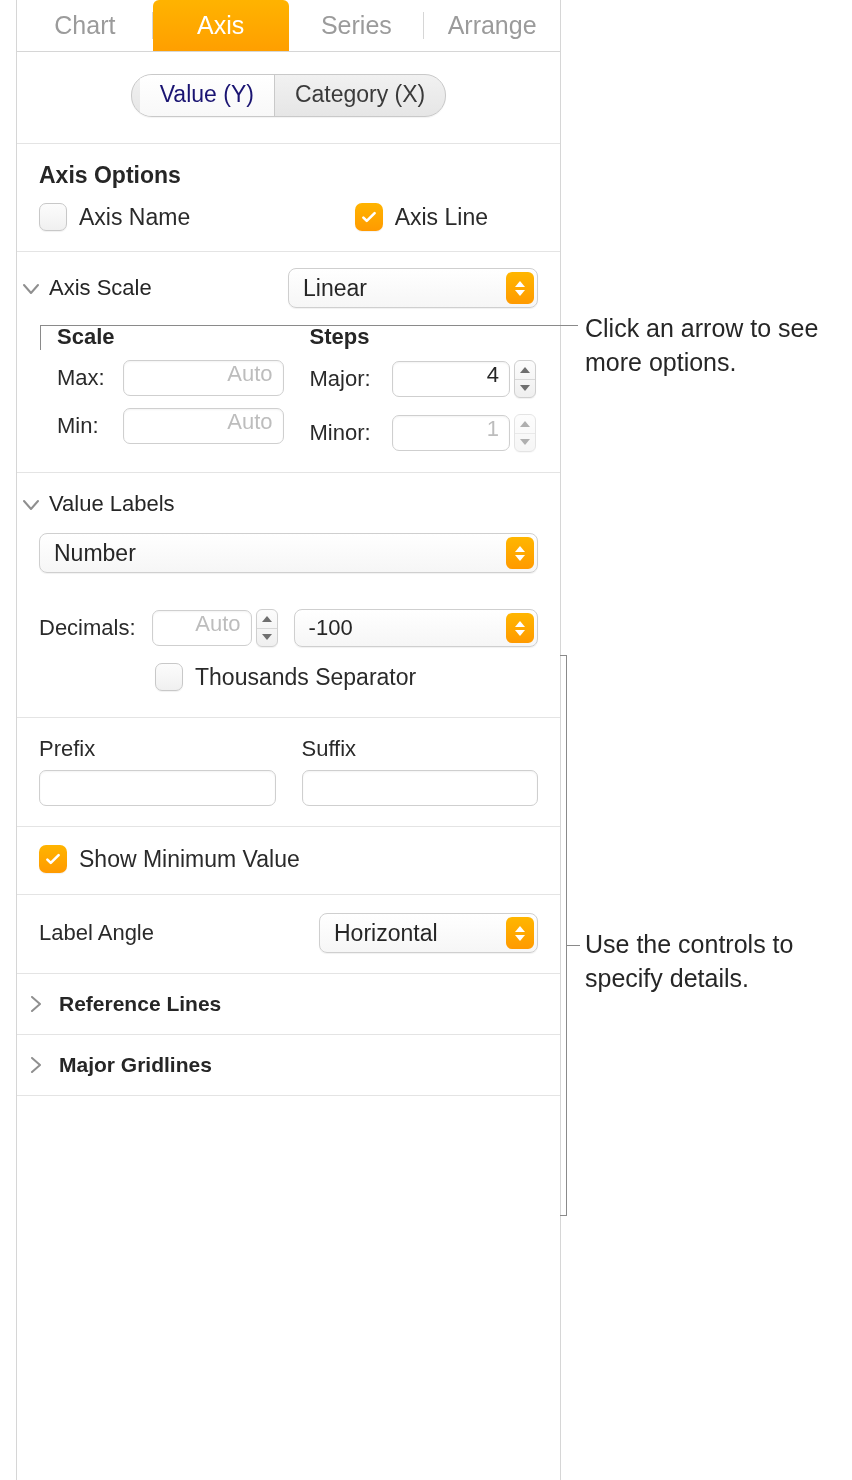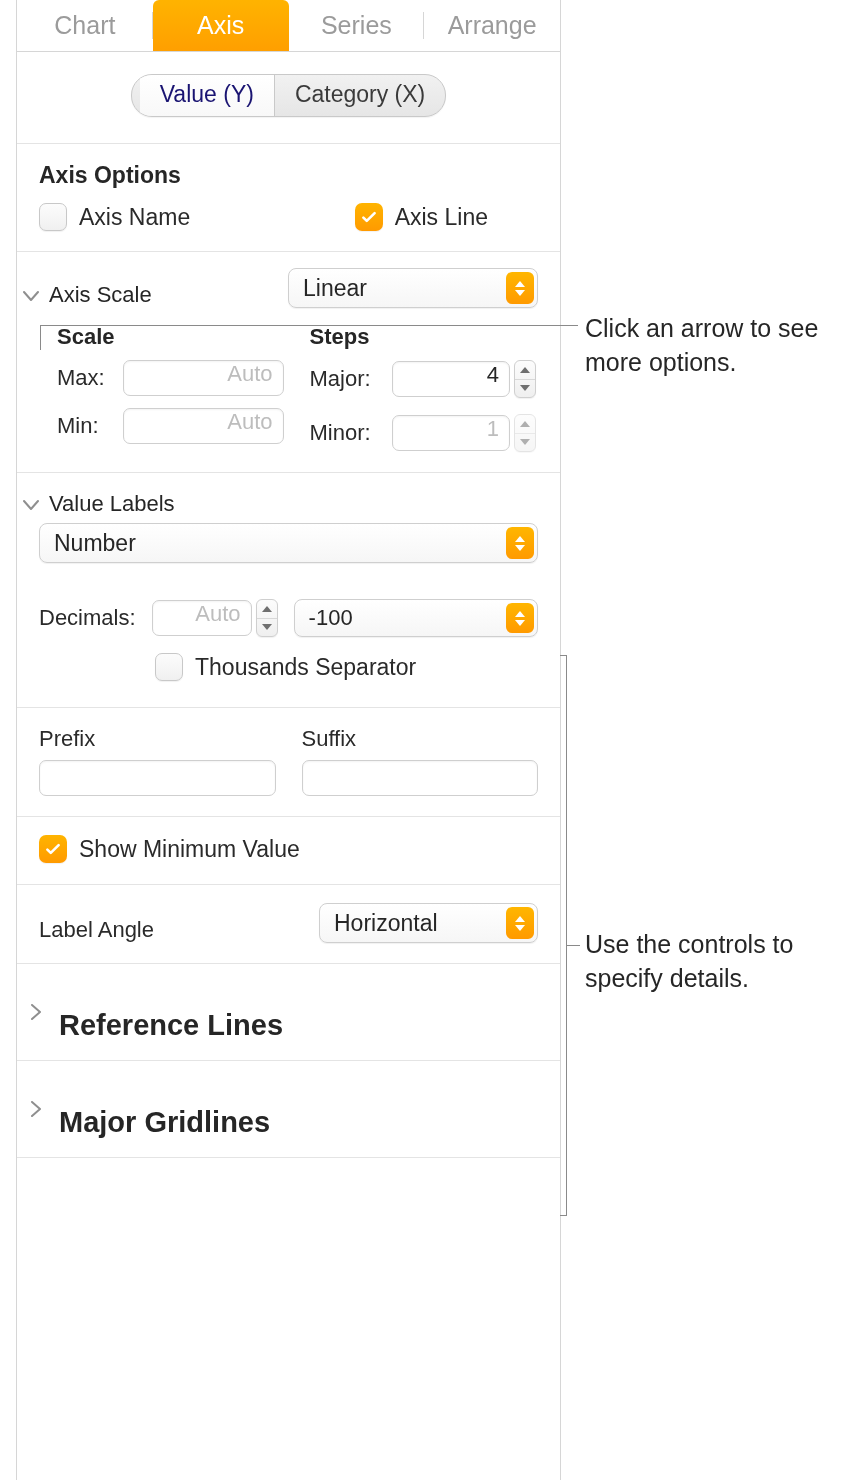--- a/index.html
+++ b/index.html
@@ -83,21 +83,21 @@
   .section {
     padding: 18px 22px 20px;
     border-bottom: 1px solid #e4e4e4;
   }
   .section-heading {
     font-size: 23px;
     font-weight: 600;
     margin-bottom: 14px;
   }
   .row { display: flex; align-items: center; }
-  .between { justify-content: space-between; align-items: flex-end; }
+  .between { justify-content: space-between; }
 
   
   .chk {
     display: inline-flex;
     align-items: center;
     gap: 12px;
   }
   .chkbox {
     width: 28px; height: 28px;
     border-radius: 7px;
@@ -124,23 +124,22 @@
     padding: 18px 22px 18px 8px;
     border-bottom: 1px solid #e4e4e4;
   }
   .disc .tri {
     width: 22px;
     display: flex;
     justify-content: center;
     color: #8f8f8f;
   }
   .disc .dtitle {
-    font-size: 29px;
+    font-size: 21px;
     font-weight: 600;
-    margin-top: 27px;
   }
 
   
   .popup {
     position: relative;
     background: linear-gradient(#ffffff,#f6f6f6);
     border: 1px solid #cfcfcf;
     border-radius: 8px;
     height: 40px;
     display: flex;
@@ -311,21 +310,21 @@
           <div class="stepper disabled">
               <div class="sb up"></div>
               <div class="sb dn"></div>
             </div>
         </div>
       </div>
     </div>
   </div>
 
   <div style="padding:18px 22px 0 6px;">
-    <div class="row" style="gap:10px;margin-bottom:6px;">
+    <div class="row" style="gap:10px;margin-bottom:16px;">
       <span class="tri">
         <svg width="16" height="12" viewBox="0 0 16 12">
             <path d="M1 2 L8 10 L15 2" stroke="#8f8f8f" stroke-width="2" fill="none" stroke-linecap="round" stroke-linejoin="round"></path>
           </svg>
       </span>
       <span class="dtitle">Value Labels</span>
     </div>
   </div>
   <div style="padding:0 22px 20px; border-bottom:1px solid #e4e4e4;">
     <div class="popup" style="width:100%;margin-bottom:16px;">

